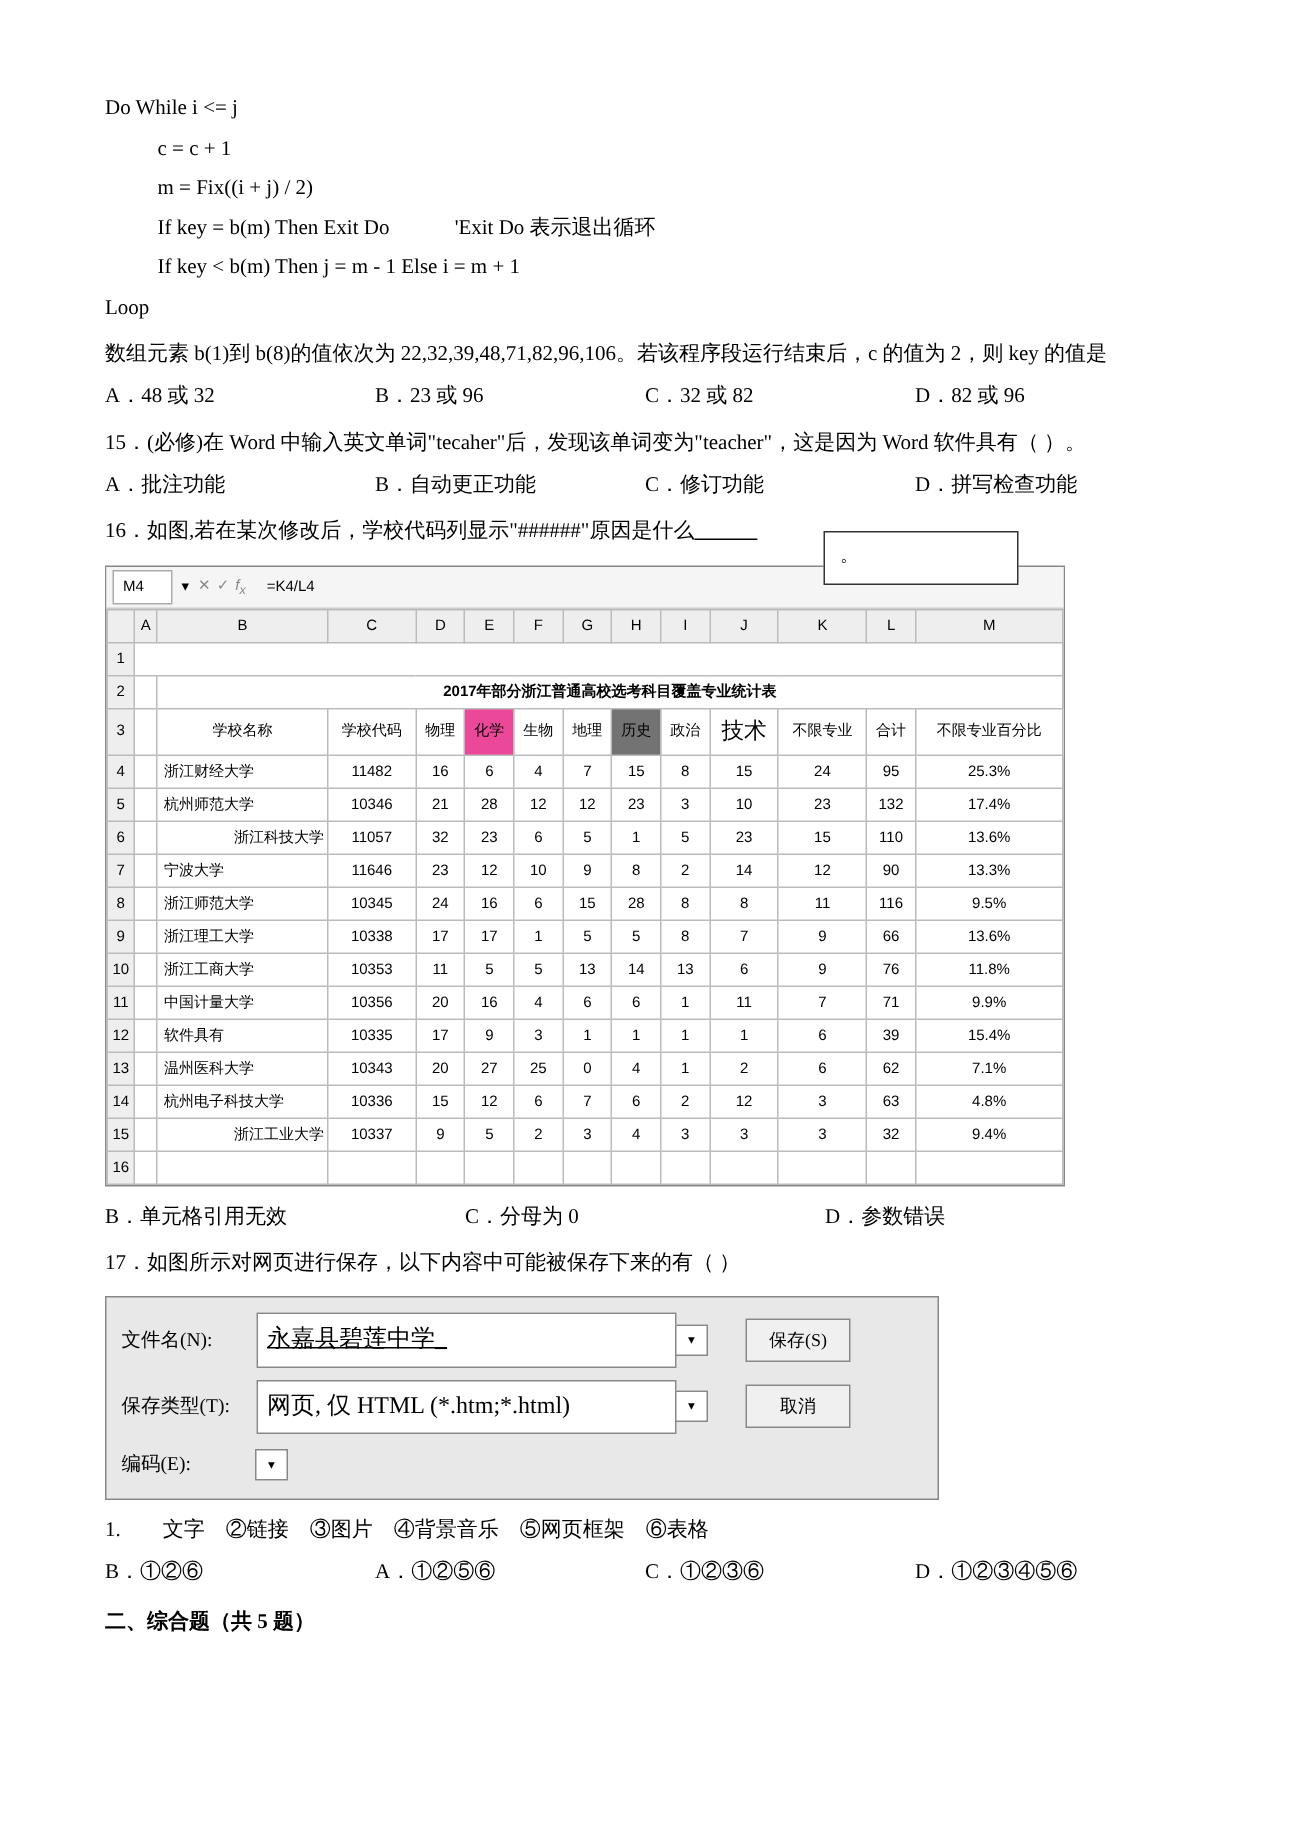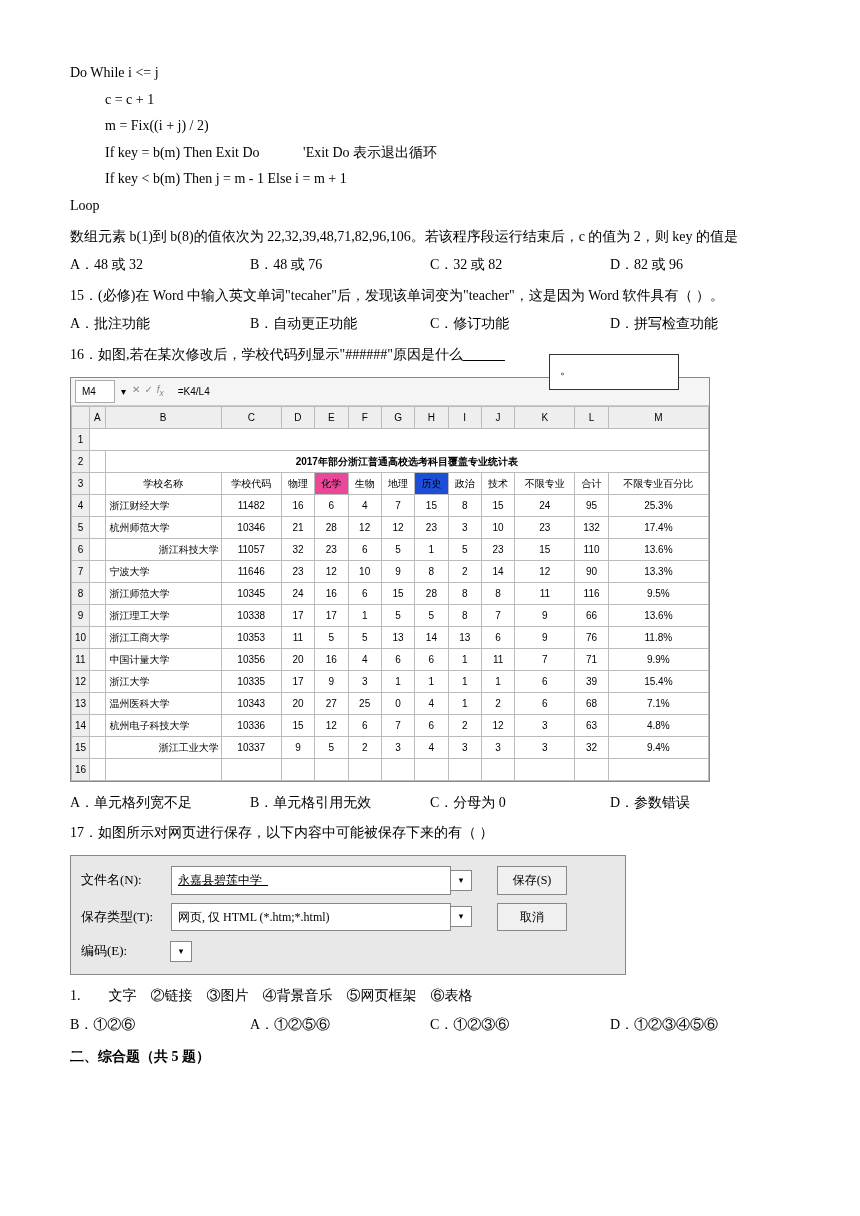--- a/index.html
+++ b/index.html
@@ -96,21 +96,21 @@
       align-items: center;
       margin-bottom: 8px;
     }
     .dialog-label { width: 90px; }
     .dialog-input {
       border: 1px solid #888;
       background: #fff;
       padding: 2px 6px;
       width: 280px;
       font-family: "SimSun", serif;
-      font-size: 12px;
+      font-size: 16px;
     }
     .dialog-dropdown {
       width: 22px;
       height: 21px;
       border: 1px solid #888;
       background: #fff;
       display: inline-flex;
       align-items: center;
       justify-content: center;
       margin-left: -1px;
@@ -140,21 +140,21 @@
 <div class="code-indent1">
   <span>If key = b(m) Then Exit Do</span>
   <span style="padding-left:40px">'Exit Do 表示退出循环</span>
 </div>
 <div class="code-indent1">If key &lt; b(m) Then j = m - 1 Else i = m + 1</div>
 <div class="code-line">Loop</div>
 
 <div class="question">数组元素 b(1)到 b(8)的值依次为 22,32,39,48,71,82,96,106。若该程序段运行结束后，c 的值为 2，则 key 的值是</div>
 <div class="options">
   <span>A．48 或 32</span>
-  <span>B．48 或 76</span>
+  <span>B．23 或 96</span>
   <span>C．32 或 82</span>
   <span>D．82 或 96</span>
 </div>
 
 <div class="question">15．(必修)在 Word 中输入英文单词"tecaher"后，发现该单词变为"teacher"，这是因为 Word 软件具有（  ）。</div>
 <div class="options">
   <span>A．批注功能</span>
   <span>B．自动更正功能</span>
   <span>C．修订功能</span>
   <span>D．拼写检查功能</span>
@@ -207,23 +207,23 @@
         </tr>
         <tr>
           <th class="rowh">3</th>
           <td style="background:#fff;font-size:10px"></td>
           <td style="background:#fff;font-size:10px">学校名称</td>
           <td style="background:#fff;font-size:10px">学校代码</td>
           <td style="background:#fff;font-size:10px">物理</td>
           <td style="background:#ec4899;font-size:10px">化学</td>
           <td style="background:#fff;font-size:10px">生物</td>
           <td style="background:#fff;font-size:10px">地理</td>
-          <td style="background:#1d4ed8;font-size:10px">历史</td>
+          <td style="background:#737373;font-size:10px">历史</td>
           <td style="background:#fff;font-size:10px">政治</td>
-          <td style="background:#fff;font-size:10px">技术</td>
+          <td style="background:#fff;font-size:15px">技术</td>
           <td style="background:#fff;font-size:10px">不限专业</td>
           <td style="background:#fff;font-size:10px">合计</td>
           <td style="background:#fff;font-size:10px">不限专业百分比</td>
         </tr>
         <tr>
           <th class="rowh">4</th>
           <td style=""></td>
           <td style="text-align:left;padding-left:4px;">浙江财经大学</td>
           <td style="">11482</td>
           <td style="">16</td>
@@ -345,21 +345,21 @@
           <td style="">6</td>
           <td style="">1</td>
           <td style="">11</td>
           <td style="">7</td>
           <td style="">71</td>
           <td style="">9.9%</td>
         </tr>
         <tr>
           <th class="rowh">12</th>
           <td style=""></td>
-          <td style="text-align:left;padding-left:4px;">浙江大学</td>
+          <td style="text-align:left;padding-left:4px;">软件具有</td>
           <td style="">10335</td>
           <td style="">17</td>
           <td style="">9</td>
           <td style="">3</td>
           <td style="">1</td>
           <td style="">1</td>
           <td style="">1</td>
           <td style="">1</td>
           <td style="">6</td>
           <td style="">39</td>
@@ -371,21 +371,21 @@
           <td style="text-align:left;padding-left:4px;">温州医科大学</td>
           <td style="">10343</td>
           <td style="">20</td>
           <td style="">27</td>
           <td style="">25</td>
           <td style="">0</td>
           <td style="">4</td>
           <td style="">1</td>
           <td style="">2</td>
           <td style="">6</td>
-          <td style="">68</td>
+          <td style="">62</td>
           <td style="">7.1%</td>
         </tr>
         <tr>
           <th class="rowh">14</th>
           <td style=""></td>
           <td style="text-align:left;padding-left:4px;">杭州电子科技大学</td>
           <td style="">10336</td>
           <td style="">15</td>
           <td style="">12</td>
           <td style="">6</td>
@@ -427,21 +427,20 @@
           <td style=""></td>
           <td style=""></td>
           <td style=""></td>
           <td style=""></td>
         </tr>
       </tbody>
   </table>
 </div>
 
 <div class="options">
-  <span>A．单元格列宽不足</span>
   <span>B．单元格引用无效</span>
   <span>C．分母为 0</span>
   <span>D．参数错误</span>
 </div>
 
 <div class="question">17．如图所示对网页进行保存，以下内容中可能被保存下来的有（    ）</div>
 
 <div class="dialog">
   <div class="dialog-row">
     <span class="dialog-label">文件名(N):</span>

